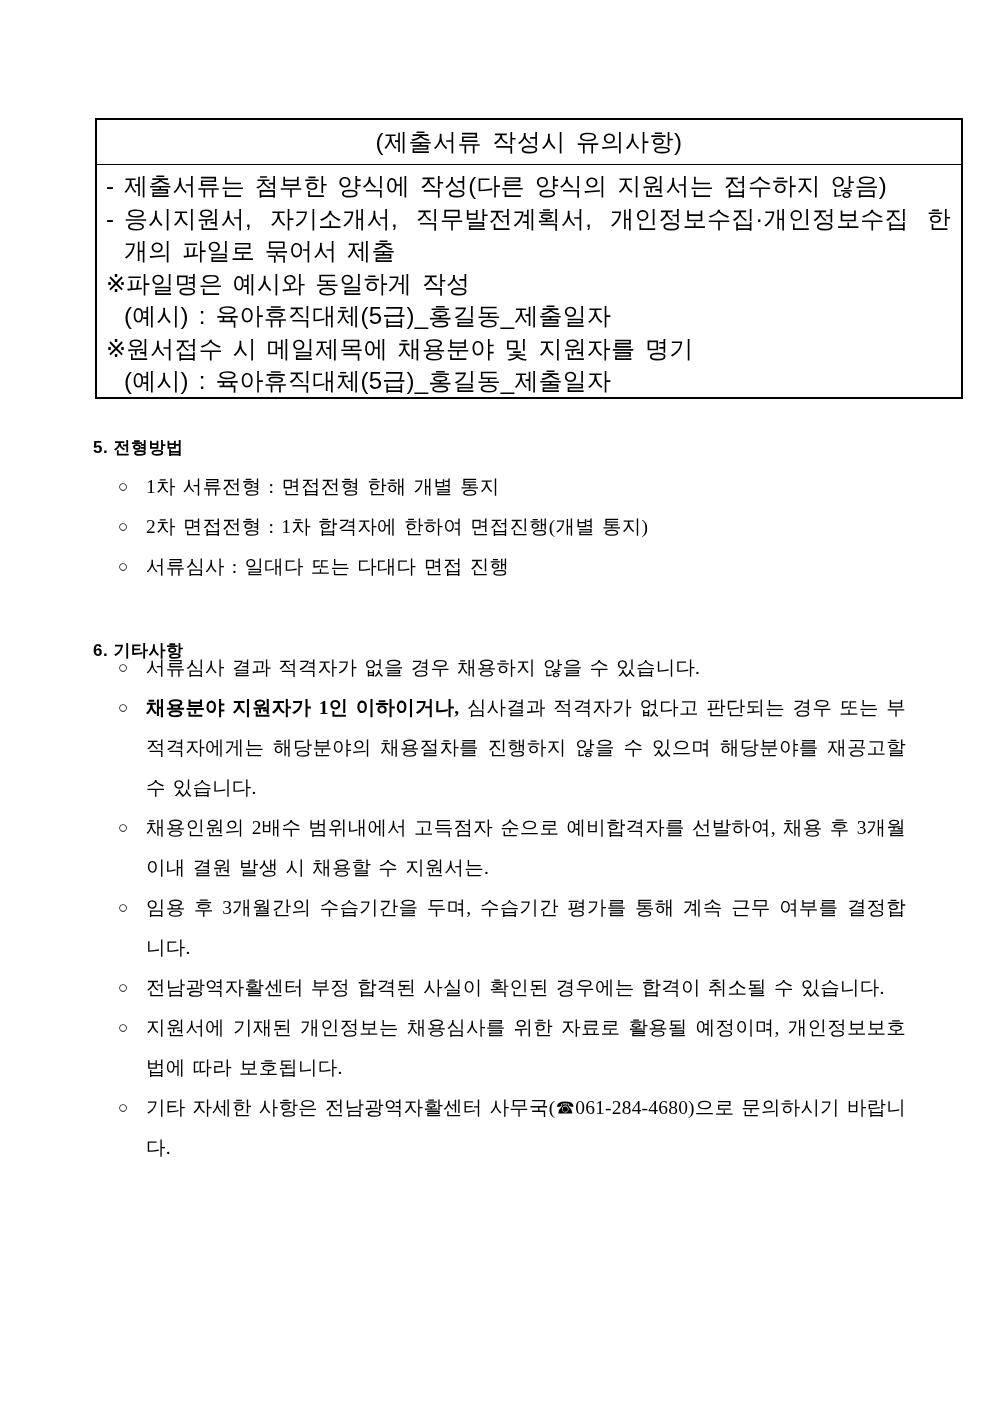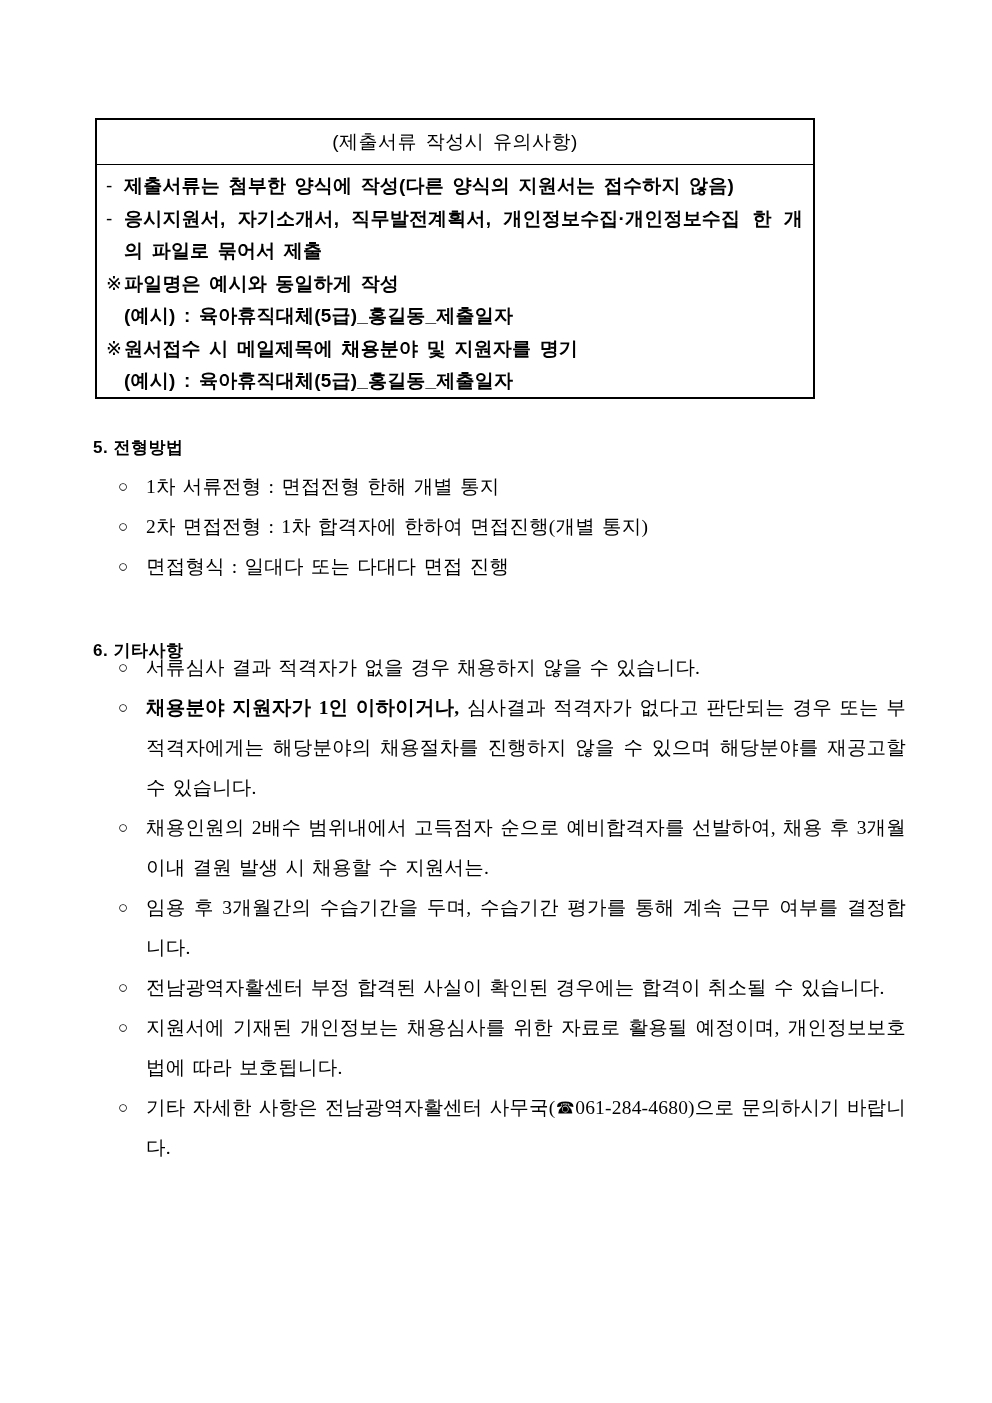--- a/index.html
+++ b/index.html
@@ -10,41 +10,41 @@
     background: #ffffff;
     color: #000000;
     overflow: hidden;
   }
 
   
   .notice-box {
     position: absolute;
     left: 95px;
     top: 118px;
-    width: 720px;
+    width: 868px;
     height: 281px;
     border: 2px solid #000000;
     box-sizing: border-box;
     font-family: "Liberation Sans", "DejaVu Sans", sans-serif;
-    font-size: 19px;
+    font-size: 24px;
   }
   .nb-header {
     height: 44px;
     line-height: 44px;
     text-align: center;
     border-bottom: 1px solid #000000;
     letter-spacing: 0.5px;
     word-spacing: 3px;
   }
   .nb-body {
     padding: 5px 10px 0 9px;
   }
   .notice-line { display: flex; line-height: 32.5px; }
   .notice-line .marker { flex: 0 0 18px; white-space: nowrap; }
-  .notice-line .ntext { flex: 1; text-align: justify; word-spacing: 3px; letter-spacing: 0.2px; font-weight: bold; }
+  .notice-line .ntext { flex: 1; text-align: justify; word-spacing: 3px; letter-spacing: 0.2px; }
 
   
   .section-heading {
     position: absolute;
     left: 93px;
     font-family: "Liberation Sans", "DejaVu Sans", sans-serif;
     font-weight: 800;
     font-size: 17px;
     line-height: 30px;
     letter-spacing: 0.5px;
@@ -117,21 +117,21 @@
       <div class="list-item">
         <span class="bullet">○</span>
         <span class="itext">1차 서류전형 : 면접전형 한해 개별 통지</span>
       </div>
       <div class="list-item">
         <span class="bullet">○</span>
         <span class="itext">2차 면접전형 : 1차 합격자에 한하여 면접진행(개별 통지)</span>
       </div>
       <div class="list-item">
         <span class="bullet">○</span>
-        <span class="itext">면접형식 : 일대다 또는 다대다 면접 진행</span>
+        <span class="itext">서류심사 : 일대다 또는 다대다 면접 진행</span>
       </div>
     </div>
 
   <div class="section-heading" id="s6-heading">6. 기타사항</div>
 
   <div class="item-list" id="s6-list">
       <div class="list-item">
         <span class="bullet">○</span>
         <span class="itext"><span>서류심사 결과 적격자가 없을 경우 채용하지 않을 수 있습니다.</span></span>
       </div>

